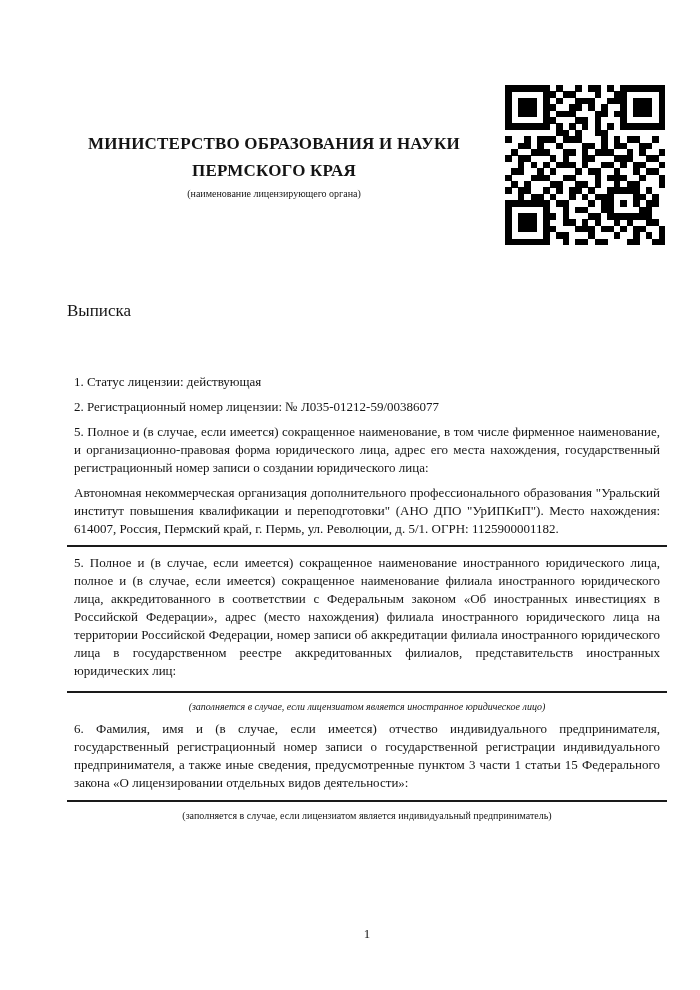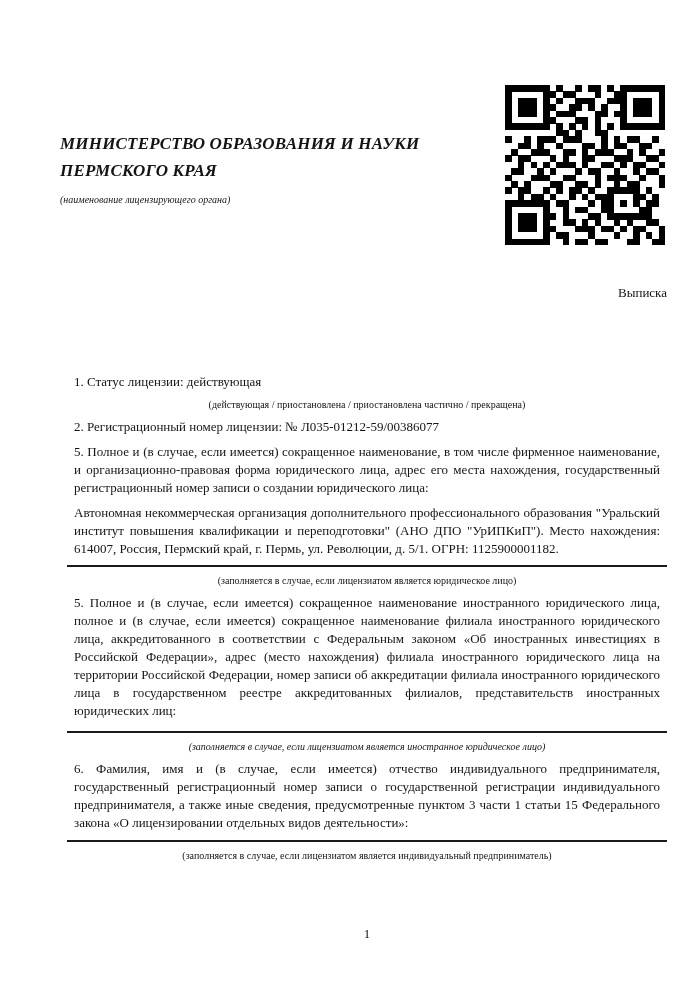--- a/index.html
+++ b/index.html
@@ -9,56 +9,55 @@
     height: 990px;
     background: #ffffff;
     font-family: "Liberation Serif", "DejaVu Serif", serif;
     color: #141414;
     overflow: hidden;
   }
 
   
   .header {
     position: absolute;
-    left: 60px;
+    left: 48px;
     top: 130px;
     width: 452px;
-    text-align: left;
-    font-style: italic;
+    text-align: center;
   }
   .ministry-name {
     font-weight: bold;
     font-size: 17px;
     line-height: 27px;
     letter-spacing: 0.2px;
   }
   .header-caption {
     font-size: 10px;
     line-height: 13px;
-    margin-top: 9px;
+    margin-top: 3px;
   }
 
   
   .qr-wrap {
     position: absolute;
     left: 505px;
     top: 85px;
     width: 160px;
     height: 160px;
   }
   .qr-wrap svg { display: block; }
 
   
   .doc-title {
     position: absolute;
     left: 67px;
-    top: 284px;
+    top: 302px;
     width: 600px;
-    text-align: right;
-    font-size: 13px;
+    text-align: left;
+    font-size: 17px;
     line-height: 18px;
   }
 
   
   .content {
     position: absolute;
     left: 67px;
     top: 366px;
     width: 600px;
     font-size: 13px;
@@ -438,29 +437,27 @@
       </svg>
     </div>
 
   <div class="doc-title">
     <div>Выписка</div>
   </div>
 
   <div class="content">
 
     <p class="item">1. Статус лицензии: действующая</p>
-    <p class="caption mt-cap">(действующая / приостановлена / приостановлена частично / прекращена)</p>
 
     <p class="item mt-item2">2. Регистрационный номер лицензии: № Л035-01212-59/00386077</p>
 
 
     <p class="item mt-item4">5. Полное и (в случае, если имеется) сокращенное наименование, в том числе фирменное наименование, и организационно-правовая форма юридического лица, адрес его места нахождения, государственный регистрационный номер записи о создании юридического лица:</p>
     <p class="item">Автономная некоммерческая организация дополнительного профессионального образования "Уральский институт повышения квалификации и переподготовки" (АНО ДПО "УрИПКиП"). Место нахождения: 614007, Россия, Пермский край, г. Пермь, ул. Революции, д. 5/1. ОГРН: 1125900001182.</p>
     <div class="rule mt-rule4"></div>
-    <p class="caption mt-cap4">(заполняется в случае, если лицензиатом является юридическое лицо)</p>
 
     <p class="item mt-item5">5. Полное и (в случае, если имеется) сокращенное наименование иностранного юридического лица, полное и (в случае, если имеется) сокращенное наименование филиала иностранного юридического лица, аккредитованного в соответствии с Федеральным законом «Об иностранных инвестициях в Российской Федерации», адрес (место нахождения) филиала иностранного юридического лица на территории Российской Федерации, номер записи об аккредитации филиала иностранного юридического лица в государственном реестре аккредитованных филиалов, представительств иностранных юридических лиц:</p>
     <div class="rule mt-rule5"></div>
     <p class="caption mt-cap5">(заполняется в случае, если лицензиатом является иностранное юридическое лицо)</p>
 
     <p class="item mt-item6">6. Фамилия, имя и (в случае, если имеется) отчество индивидуального предпринимателя, государственный регистрационный номер записи о государственной регистрации индивидуального предпринимателя, а также иные сведения, предусмотренные пунктом 3 части 1 статьи 15 Федерального закона «О лицензировании отдельных видов деятельности»:</p>
     <div class="rule mt-rule6"></div>
     <p class="caption mt-cap6">(заполняется в случае, если лицензиатом является индивидуальный предприниматель)</p>
 
 

